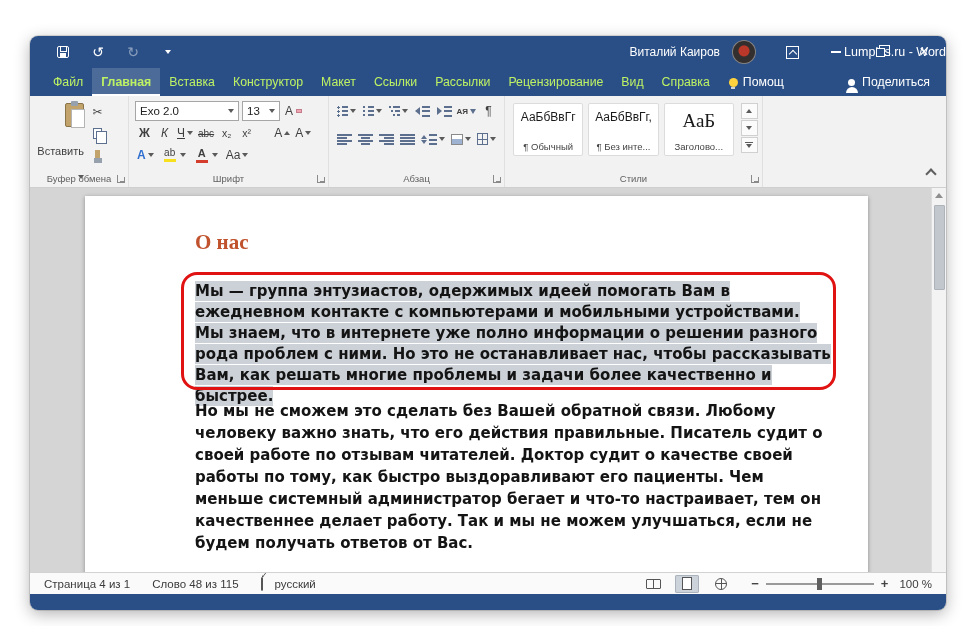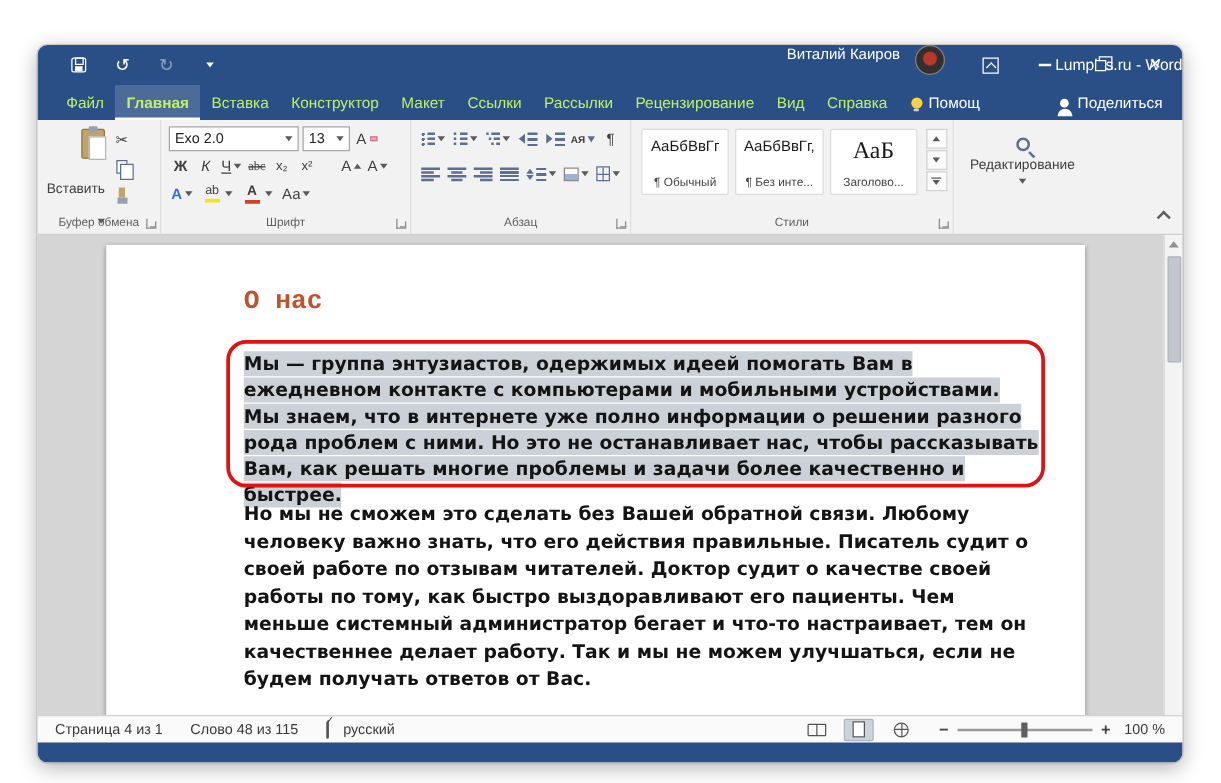--- a/index.html
+++ b/index.html
@@ -17,21 +17,21 @@
   .qa .qbtn { display: flex; align-items: center; justify-content: center; width: 18px; height: 18px; cursor: pointer; }
   .glyph-w { color:#fff; font-size: 14px; line-height: 1; }
   .glyph-dim { color: rgba(255,255,255,.45); font-size: 14px; line-height: 1; }
   .floppy { width: 12px; height: 12px; border: 1.5px solid #fff; border-radius: 2px; position: relative; }
   .floppy::before { content:""; position:absolute; left:2px; top:-1px; width:5px; height:4px; border:1px solid #fff; }
   .floppy::after  { content:""; position:absolute; left:2px; bottom:0;  width:6px; height:4px; background:#fff; }
   .car { display:inline-block; width:0; height:0; border-left:3.5px solid transparent;
          border-right:3.5px solid transparent; border-top:4px solid #5a5a5a; }
   .car.w { border-top-color:#fff; }
   .tb-title { position: absolute; left: 0; right: 0; text-align: right; font-size: 12.5px; pointer-events: none; }
-  .tb-right { margin-left: auto; display: flex; align-items: flex-start; height: 100%; z-index: 2; }
+  .tb-right { margin-left: auto; display: flex; align-items: center; height: 100%; z-index: 2; }
   .tb-user { font-size: 12px; margin-right: 12px; }
   .avatar { width: 24px; height: 24px; border-radius: 50%; margin-right: 14px; cursor: pointer;
             background: radial-gradient(circle at 50% 45%, #b9382a 0 5px, #332f2e 6px); border: 1px solid rgba(255,255,255,.4); }
   .wbtn { width: 44px; height: 32px; display: flex; align-items: center; justify-content: center; cursor: pointer; }
   .ribdisp { width: 13px; height: 13px; border: 1px solid #fff; position: relative; }
   .ribdisp::after { content:""; position:absolute; left:3px; top:4px; width:5px; height:5px;
                     border-left:1.5px solid #fff; border-top:1.5px solid #fff; transform: rotate(45deg); }
   .minbar { width: 10px; height: 2px; background: #fff; }
   .restore { width: 9px; height: 9px; border: 1px solid #fff; position: relative; background:#2a4f86; }
   .restore::before { content:""; position:absolute; left:2px; top:-4px; width:9px; height:9px; border:1px solid #fff; z-index:-1; }
@@ -145,21 +145,21 @@
   .mag { width: 11px; height: 11px; border: 2px solid #5d6f8e; border-radius: 50%; position: relative; }
   .mag::after { content:""; position:absolute; left:9px; top:9px; width:6px; height:2px; background:#5d6f8e; transform: rotate(45deg); transform-origin: 0 0; }
   .editlabel { font-size: 11px; color: #3f3f3f; }
   .chev-collapse { position: absolute; right: 11px; bottom: 9px; width: 8px; height: 8px; cursor: pointer;
                    border-left: 2px solid #5f5f5f; border-top: 2px solid #5f5f5f; transform: rotate(45deg); }
 
   
   .docarea { position: relative; height: 384px; background: #d5d5d5; overflow: hidden; }
   .page { position: absolute; left: 55px; top: 8px; width: 783px; height: 420px; background: #fff;
           box-shadow: 0 1px 4px rgba(0,0,0,.35); }
-  .doc-heading { position: absolute; left: 110px; top: 34px; font-family: Liberation Mono, monospace;
+  .doc-heading { position: absolute; left: 110px; top: 34px; font-family: Liberation Serif, serif;
                  font-size: 21px; font-weight: bold; color: #c0522d; cursor: text; }
   .p1 { position: absolute; left: 110px; top: 85px; width: 637px; font-family: "DejaVu Sans", sans-serif;
         font-size: 15px; font-weight: bold; line-height: 21px; color: #141414; cursor: text; }
   .p1 .sel { background: #ccd1d7; padding: 1px 0; }
   .p2 { position: absolute; left: 110px; top: 204px; width: 642px; font-family: "DejaVu Sans", sans-serif;
         font-size: 15px; font-weight: bold; line-height: 22px; color: #141414; cursor: text; }
   .red-annotation { position: absolute; left: 96px; top: 76px; width: 655px; height: 118px;
                     border: 3px solid #e01212; border-radius: 16px; pointer-events: none; }
 
   .vsb { position: absolute; right: 0; top: 0; bottom: 0; width: 15px; background: #f3f3f3; border-left: 1px solid #dddddd; }
@@ -290,21 +290,21 @@
           <span class="eraser"></span>
         </span>
       </div>
       <div class="row" style="gap:1px;">
         <span class="rbtn b-bold">Ж</span>
         <span class="rbtn b-italic">К</span>
         <span class="rbtn">
           <span class="b-under">Ч</span>
           <span class="car"></span>
         </span>
-        <span class="rbtn b-strike" style="font-size:10px;font-family:Liberation Serif, serif;">abc</span>
+        <span class="rbtn b-strike" style="font-size:10px;">abc</span>
         <span class="rbtn" style="font-size:10.5px;text-align:center;">х₂</span>
         <span class="rbtn" style="font-size:10.5px;">х²</span>
         <span style="width:14px;"></span>
         <span class="rbtn">
           <span>А</span>
           <span class="car" style="transform:rotate(180deg);"></span>
         </span>
         <span class="rbtn">
           <span>А</span>
           <span class="car"></span>
@@ -422,27 +422,20 @@
           </span>
         <span class="ssbtn">
             <span class="bar"></span>
             <span class="car"></span>
           </span>
       </div>
       <div class="grp-label">Стили</div>
       <span class="launcher"></span>
     </div>
 
-    <div class="group g-edit">
-      <div class="editbtn">
-        <span class="mag"></span>
-        <span class="editlabel">Редактирование</span>
-        <span class="car"></span>
-      </div>
-    </div>
 
     <span class="chev-collapse"></span>
   </div>
 
   <div class="docarea">
     <div class="page">
       <div class="doc-heading">О нас</div>
       <div class="p1">
         <span class="sel">Мы — группа энтузиастов, одержимых идеей помогать Вам в ежедневном контакте с компьютерами и мобильными устройствами. Мы знаем, что в интернете уже полно информации о решении разного рода проблем с ними. Но это не останавливает нас, чтобы рассказывать Вам, как решать многие проблемы и задачи более качественно и быстрее.</span>
       </div>

